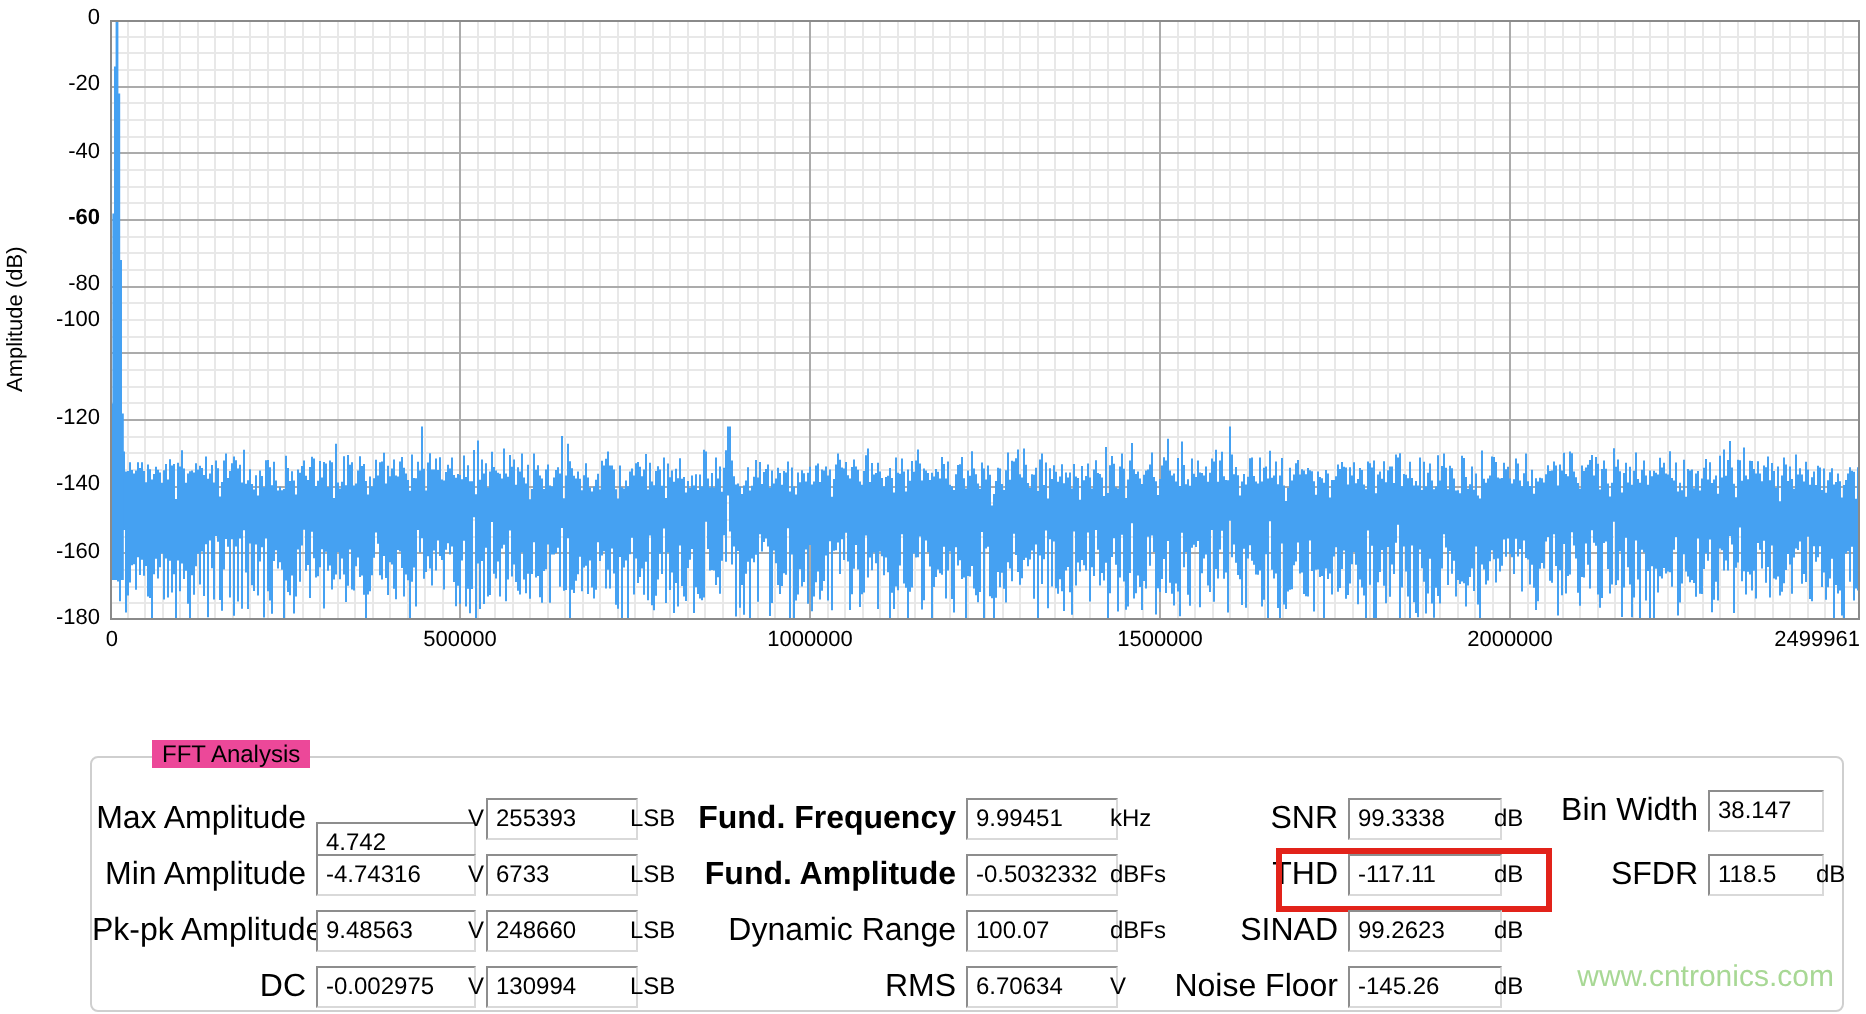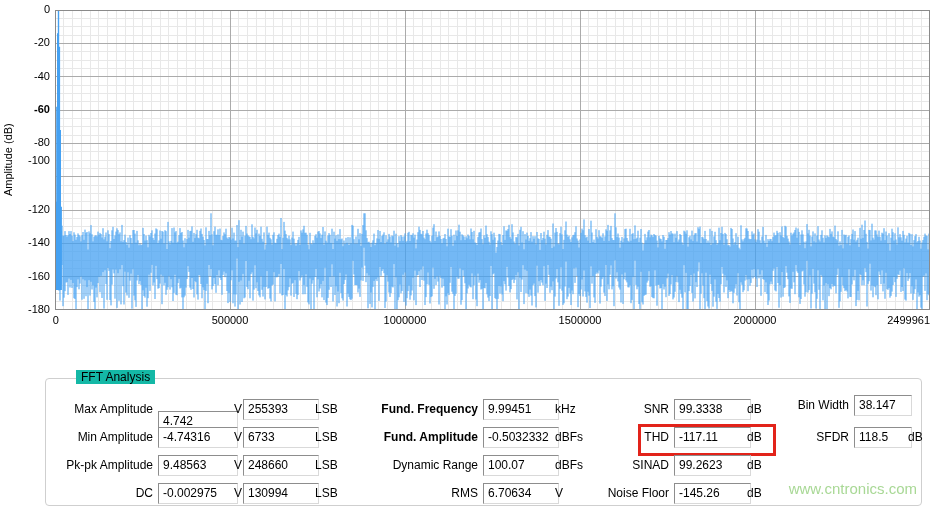--- a/index.html
+++ b/index.html
@@ -11,22 +11,22 @@
   .ylabel{position:absolute;left:2px;top:10px;height:300px;writing-mode:vertical-rl;transform:rotate(180deg);text-align:center;font-size:11px;}
   #yticks{position:absolute;left:14px;top:10px;width:36px;height:300px;font-size:11px;}
   #yticks span{position:absolute;right:0;width:36px;text-align:right;}
   #spectrum{position:absolute;left:55px;top:10px;width:875px;height:300px;background:#fff;}
   #xticks{position:absolute;left:55px;top:314px;width:875px;height:14px;font-size:11px;}
   #xticks span{position:absolute;top:0;white-space:nowrap;}
   .xlabel{position:absolute;left:55px;top:331px;width:875px;text-align:center;font-size:12px;}
 
   
   #panel{position:absolute;left:45px;top:378px;width:875px;height:126px;border:1px solid #cfcfcf;border-radius:4px;}
-  .panel-title{position:absolute;left:30px;top:-9px;background:#14b8a6;padding:0 5px;font-size:12px;}
-  .plabel{position:absolute;text-align:right;line-height:21px;font-size:12px;white-space:nowrap;}
+  .panel-title{position:absolute;left:30px;top:-9px;background:#ec4899;padding:0 5px;font-size:12px;}
+  .plabel{position:absolute;text-align:right;line-height:21px;font-size:16px;white-space:nowrap;}
   .plabel.bold{font-weight:bold;}
   .punit{position:absolute;line-height:21px;font-size:12px;white-space:nowrap;}
   .pbox{position:absolute;height:17px;background:#fff;border:1px solid;border-color:#8d8d8d #d9d9d9 #d9d9d9 #8d8d8d;
         font-size:12px;line-height:17px;padding:1px 4px;overflow:hidden;white-space:nowrap;}
   #thd-highlight{position:absolute;left:592px;top:45px;width:132px;height:26px;border:3px solid #e2231a;pointer-events:none;}
 
   .watermark{position:absolute;right:16px;top:480px;font-size:15px;z-index:5;opacity:.9;}
 </style>
 </head>
 <body>

